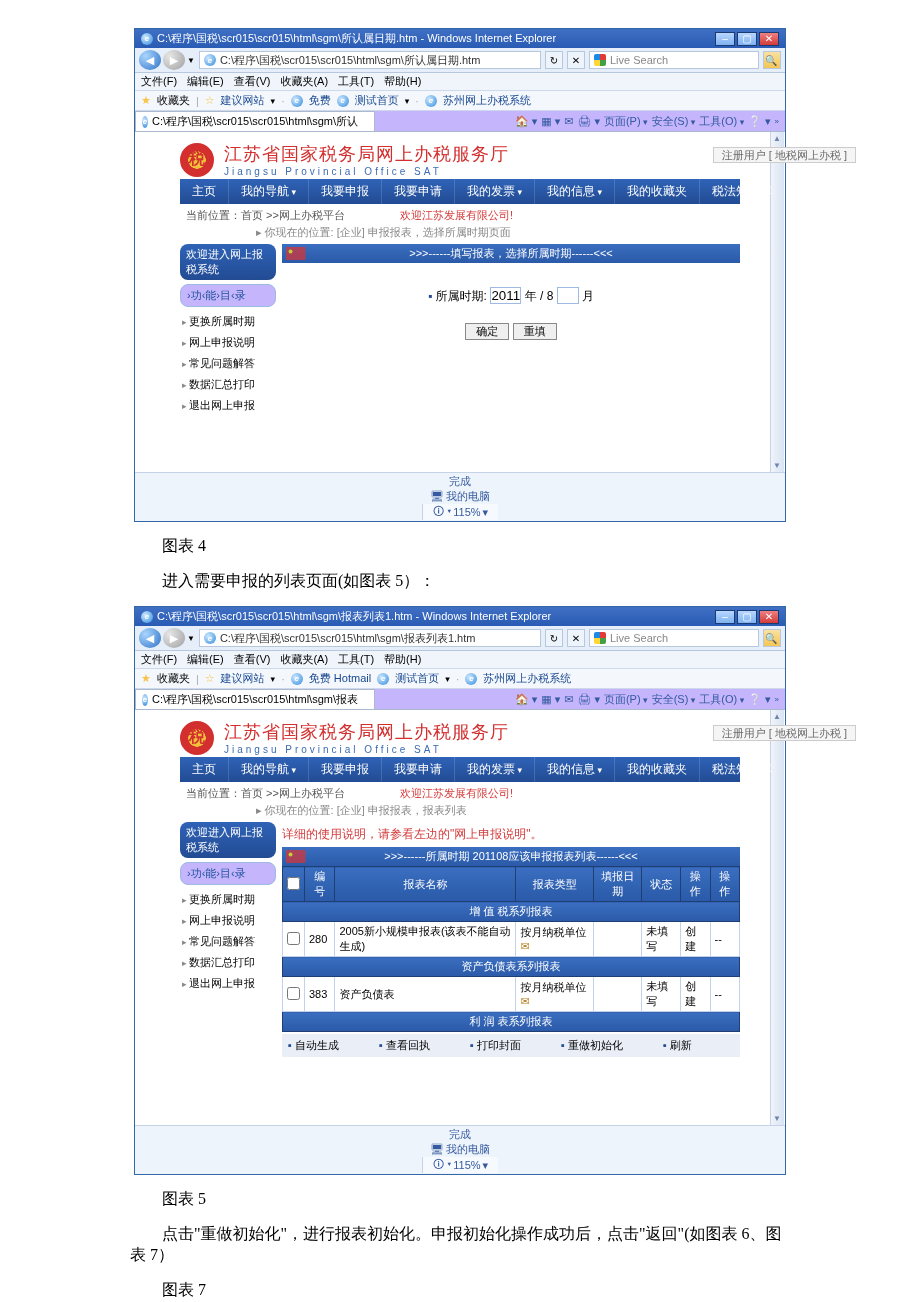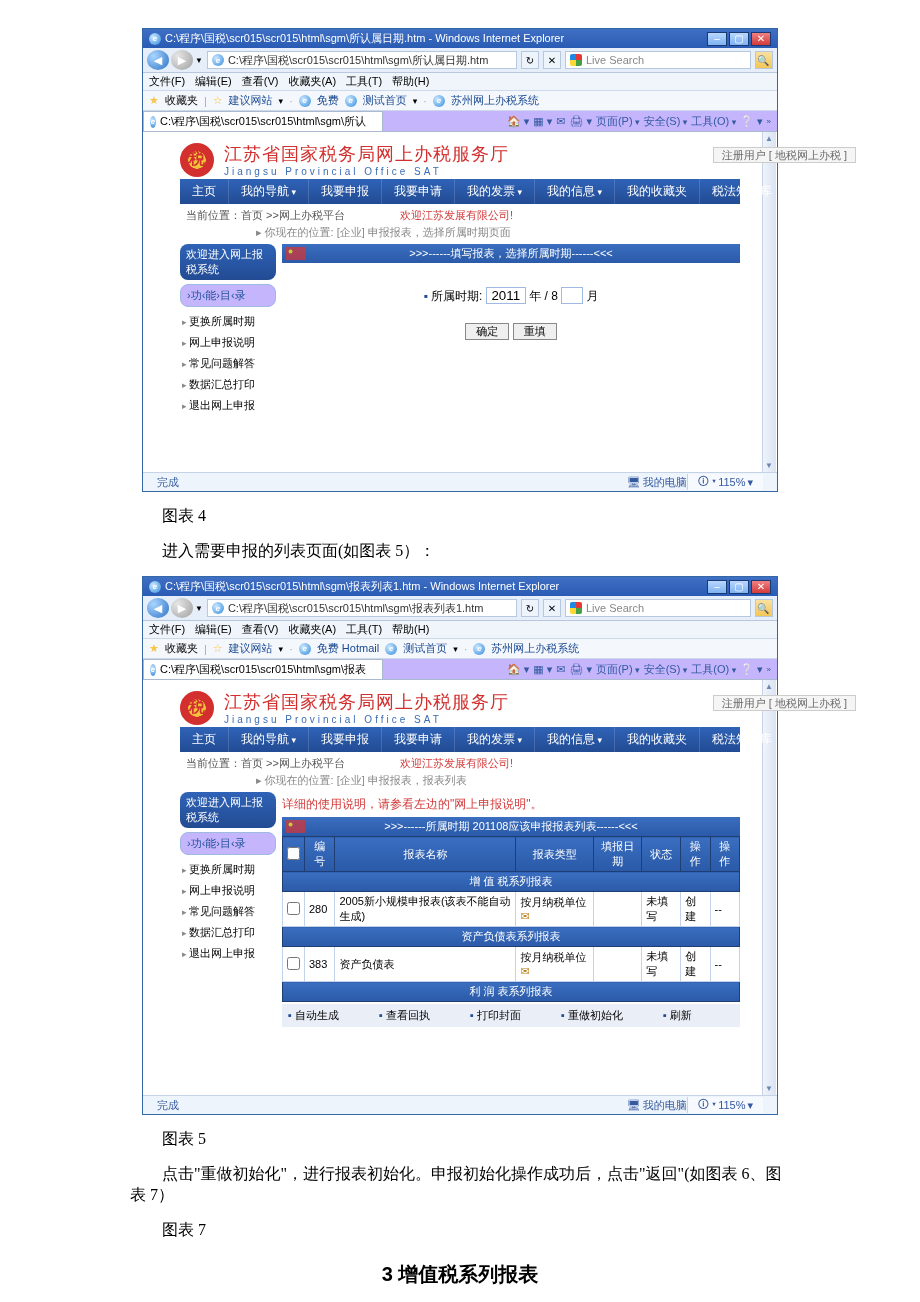--- a/index.html
+++ b/index.html
@@ -1,36 +1,36 @@
 <!DOCTYPE html>
 <html><head>
   <meta charset="utf-8">
   <style>
     * { box-sizing: border-box; margin: 0; padding: 0; }
     body { font-family: "SimSun", "宋体", serif; font-size: 16px; color: #000; background: #fff; padding: 20px 130px; }
     .caption { margin: 14px 0; text-indent: 2em; }
     .heading-3 { font-family: "SimHei", "黑体", sans-serif; text-align: center; font-size: 20px; font-weight: bold; margin: 20px 0 16px; }
 
     
-    .ie-window { position: relative; border: 1px solid #3367a5; background: #dce7f5; font-family: Tahoma, "Microsoft YaHei", sans-serif; font-size: 11px; color: #000; margin: 8px 12px; }
+    .ie-window { position: relative; border: 1px solid #3367a5; background: #dce7f5; font-family: Tahoma, "Microsoft YaHei", sans-serif; font-size: 11px; color: #000; margin: 8px 4px; }
     .ie-title { background: linear-gradient(#3f70c4, #2a5bb4); color: #fff; font-size: 11px; padding: 2px 6px; display: flex; align-items: center; justify-content: space-between; }
     .ie-title-left { display: flex; align-items: center; gap: 4px; }
     .ie-title svg, .ie-title .ieicon { flex-shrink: 0; }
     .ie-winbtns { display: flex; gap: 2px; }
     .ie-wbtn { width: 20px; height: 14px; border: 1px solid #1a3a73; display: flex; align-items: center; justify-content: center; font-size: 10px; }
     .ie-wbtn.min { background: linear-gradient(#b8d6ff,#7fb2f0); }
     .ie-wbtn.max { background: linear-gradient(#b8d6ff,#7fb2f0); }
     .ie-wbtn.close { background: linear-gradient(#f08080,#d33a3a); color: #fff; }
 
     .ie-addr { display: flex; align-items: center; background: #e6eff9; padding: 2px 4px; gap: 4px; border-bottom: 1px solid #b7c7de; }
     .ie-nav { display: flex; align-items: center; gap: 2px; }
     .ie-navbtn { width: 22px; height: 20px; border-radius: 50%; background: radial-gradient(circle at 30% 30%, #a9d6ff, #2f72c6); display: flex; align-items: center; justify-content: center; color: #fff; font-size: 11px; }
     .ie-url { flex: 1; background: #fff; border: 1px solid #b7c7de; padding: 1px 4px; height: 18px; display: flex; align-items: center; gap: 4px; }
     .ie-url .ieicon { font-size: 11px; }
-    .ie-search { width: 186px; background: #fff; border: 1px solid #b7c7de; padding: 1px 4px; height: 18px; display: flex; align-items: center; gap: 4px; color: #888; }
+    .ie-search { width: 170px; background: #fff; border: 1px solid #b7c7de; padding: 1px 4px; height: 18px; display: flex; align-items: center; gap: 4px; color: #888; }
     .ie-refresh, .ie-stop, .ie-go { width: 18px; height: 18px; border: 1px solid #b7c7de; background: #eef4fb; display: flex; align-items: center; justify-content: center; font-size: 10px; }
     .ie-go { background: linear-gradient(#f9e1a1,#f3c655); }
 
     .ie-menu { background: #eff5fb; padding: 1px 6px; display: flex; gap: 10px; border-bottom: 1px solid #cdd9ea; }
     .ie-menu span { cursor: default; }
 
     .ie-fav { background: #f4f8fd; padding: 2px 6px; display: flex; align-items: center; gap: 6px; border-bottom: 1px solid #cdd9ea; }
     .ie-fav .star { color: #f9c44b; }
     .ie-fav .sep { color: #aaa; }
     .ie-fav a { color: #18478f; }
@@ -69,41 +69,41 @@
     .side-item { padding: 3px 0 3px 2px; font-size: 11px; }
     .side-item::before { content: "▸ "; font-size: 9px; color: #888; }
 
     .main { flex: 1; }
     .panel-bar { background: linear-gradient(#3b6ec0,#2a5aa8); color: #fff; font-size: 11px; text-align: center; padding: 2px 0; position: relative; }
     .panel-bar .ticon { position: absolute; left: 4px; top: 0; height: 100%; display: flex; align-items: center; opacity: .7; }
     .panel-bar .ticon svg { height: 13px; }
 
     .form-area { padding: 24px 0; text-align: center; font-size: 12px; }
     .form-area .lbl::before { content: "▪ "; color: #224b93; }
-    .form-area input.yr { width: 40px; border: 1px solid #9ebae2; text-align: center; }
+    .form-area input.yr { width: 31px; border: 1px solid #9ebae2; text-align: center; }
     .form-area input.mo { width: 22px; border: 1px solid #9ebae2; text-align: center; }
     .form-btns { margin-top: 18px; }
     .form-btns button { font-family: Tahoma; font-size: 11px; padding: 0 10px; border: 1px solid #888; background: #efefef; }
 
     .notice { color: #d43a3a; font-size: 12px; padding: 4px 0; }
 
     
     .tbl { width: 100%; border-collapse: collapse; font-size: 11px; }
     .tbl th { background: linear-gradient(#3b6ec0,#2a5aa8); color: #fff; font-weight: normal; padding: 2px 4px; border: 1px solid #1f3f74; }
     .tbl td { border: 1px solid #c2d2ea; padding: 2px 4px; background: #fff; }
     .tbl .sub { background: linear-gradient(#3b6ec0,#2a5aa8); color: #fff; text-align: center; }
     .tbl .sub td { background: linear-gradient(#3b6ec0,#2a5aa8); color: #fff; border: 1px solid #1f3f74; }
     .tbl .chk { width: 22px; text-align: center; }
     .tbl .chk input { }
     .status-icon { color: #b97d18; }
 
     .act-row { background: #e9eef7; margin-top: 2px; padding: 4px 6px; display: flex; gap: 40px; font-size: 11px; }
     .act-row span::before { content: "▪ "; color: #224b93; }
 
-    .ie-status { background: #eef4fb; border-top: 1px solid #c6d3e6; display: flex; align-items: center; padding: 1px 14px; font-size: 11px; color: #355a9f; }
+    .ie-status { background: #eef4fb; border-top: 1px solid #c6d3e6; display: flex; align-items: center; padding: 1px 2px; font-size: 11px; color: #355a9f; flex-direction: column; }
     .ie-status .spacer { flex: 1; }
     .ie-status .zone { display: flex; align-items: center; gap: 2px; }
     .ie-status .zoom { background: #f6f9fd; border-left: 1px solid #c6d3e6; padding: 0 10px; height: 16px; display: flex; align-items: center; gap: 2px; }
 
     
     .ieicon { width: 12px; height: 12px; display: inline-block; background: radial-gradient(circle at 35% 35%, #cfe8ff,#2f8bdc); border-radius: 50%; position: relative; }
     .ieicon::after { content: "e"; position: absolute; inset: 0; display: flex; align-items: center; justify-content: center; color: #fff; font-style: italic; font-size: 8px; font-weight: bold; }
     .livesearch-icon { width: 12px; height: 12px; display: inline-block; background: conic-gradient(#e53935 0 25%, #43a047 0 50%, #fdd835 0 75%, #1e88e5 0); border-radius: 2px; }
   </style>
 </head>

